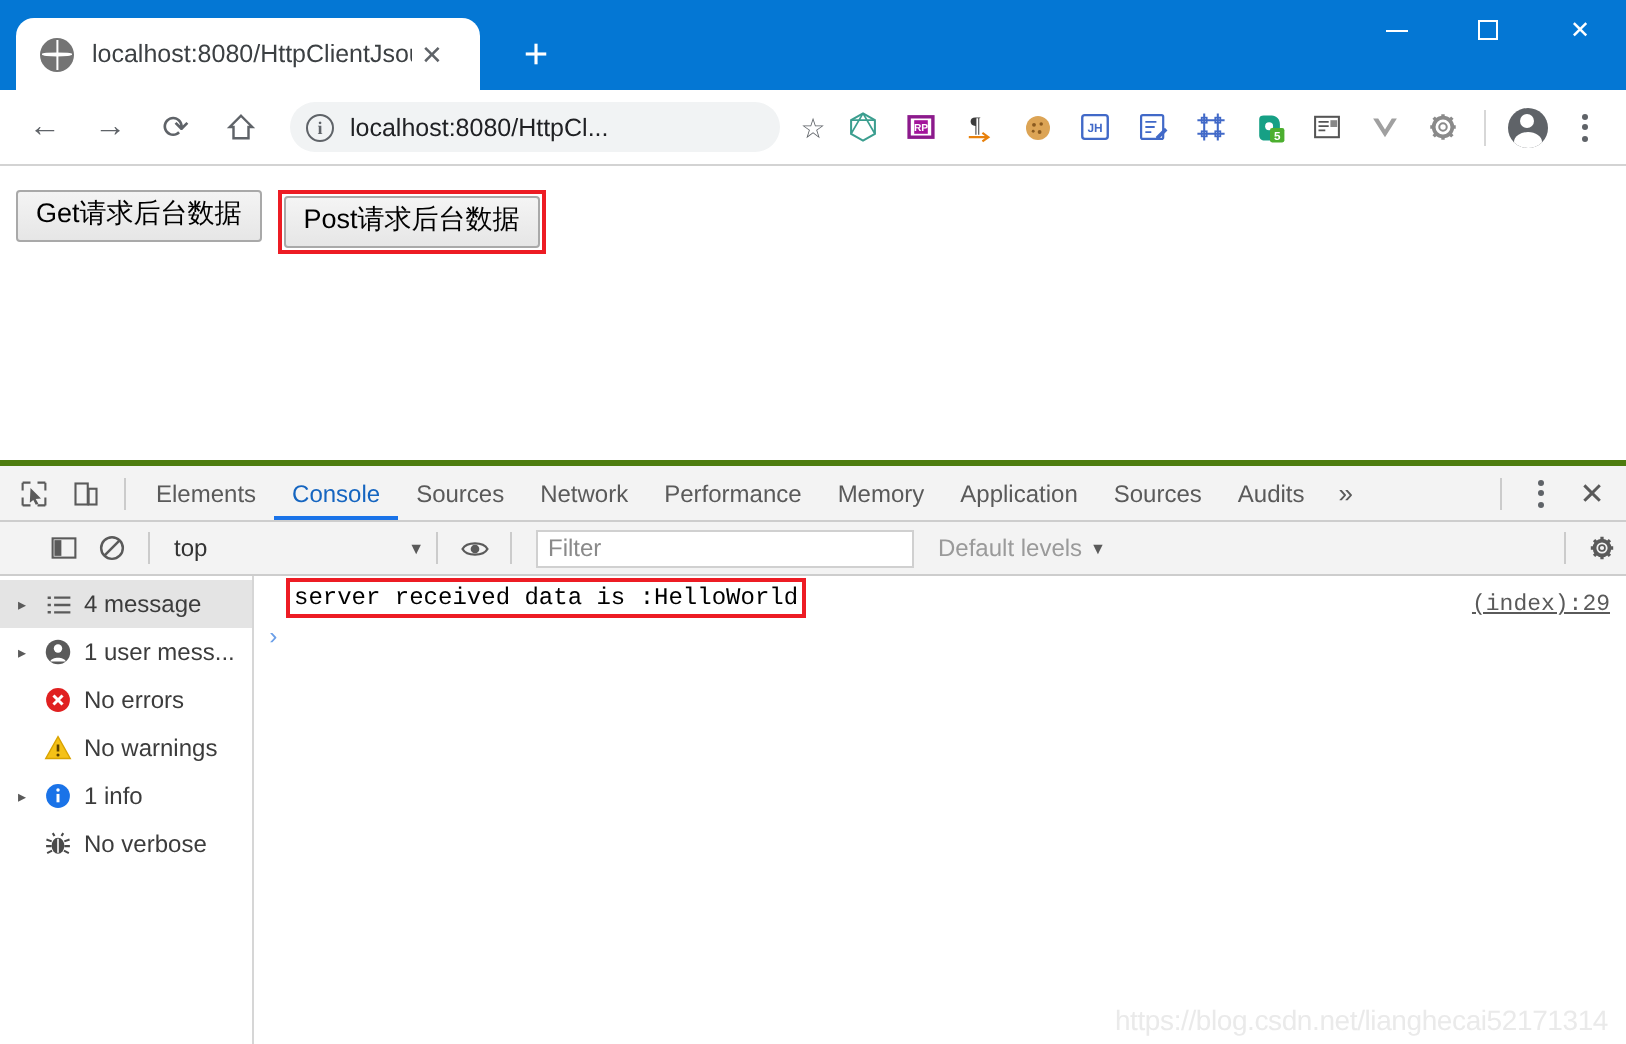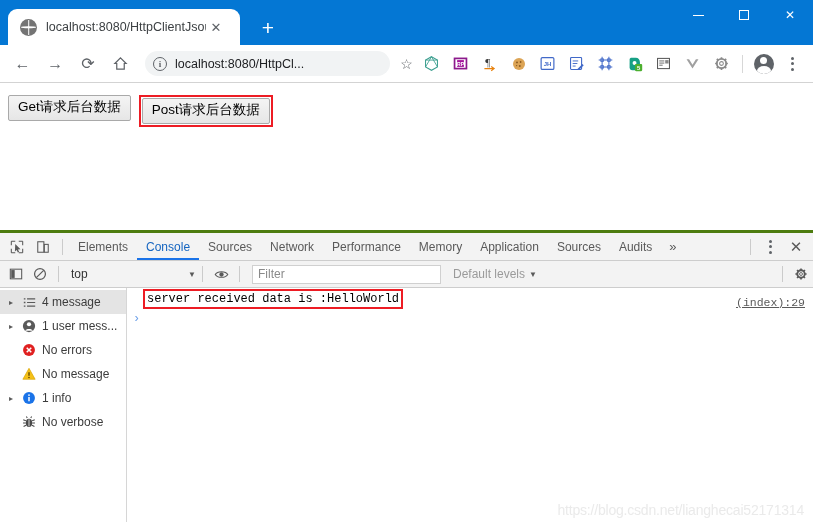--- a/index.html
+++ b/index.html
@@ -358,21 +358,21 @@
     justify-content: center;
   }
 
   .console-toolbar {
     height: 26px;
     background: #f3f3f3;
     border-bottom: 1px solid #cdcdcd;
     display: flex;
     align-items: center;
     flex: none;
-    padding-left: 4px;
+    padding-left: 20px;
   }
   .ct-icon {
     width: 24px;
     height: 22px;
     display: flex;
     align-items: center;
     justify-content: center;
     flex: none;
   }
   .ctx-select {
@@ -759,21 +759,21 @@
 
         <div class="side-item">
           <span class="twisty empty">▸</span>
           <span class="side-ic">
             <svg width="14" height="14" viewBox="0 0 16 16">
               <path d="M8 1.5 L15 14 L1 14 Z" fill="#f5c117" stroke="#d9a300" stroke-width="0.8"></path>
               <path d="M8 6 V10" stroke="#5a4000" stroke-width="1.5"></path>
               <circle cx="8" cy="12" r="0.9" fill="#5a4000"></circle>
             </svg>
           </span>
-          <span class="side-label">No message</span>
+          <span class="side-label">No warnings</span>
         </div>
 
         <div class="side-item">
           <span class="twisty">▸</span>
           <span class="side-ic">
             <svg width="14" height="14" viewBox="0 0 16 16">
               <circle cx="8" cy="8" r="6.8" fill="#1a73e8"></circle>
               <circle cx="8" cy="4.6" r="1" fill="#ffffff"></circle>
               <path d="M8 6.8 V11.6" stroke="#ffffff" stroke-width="1.7"></path>
             </svg>

